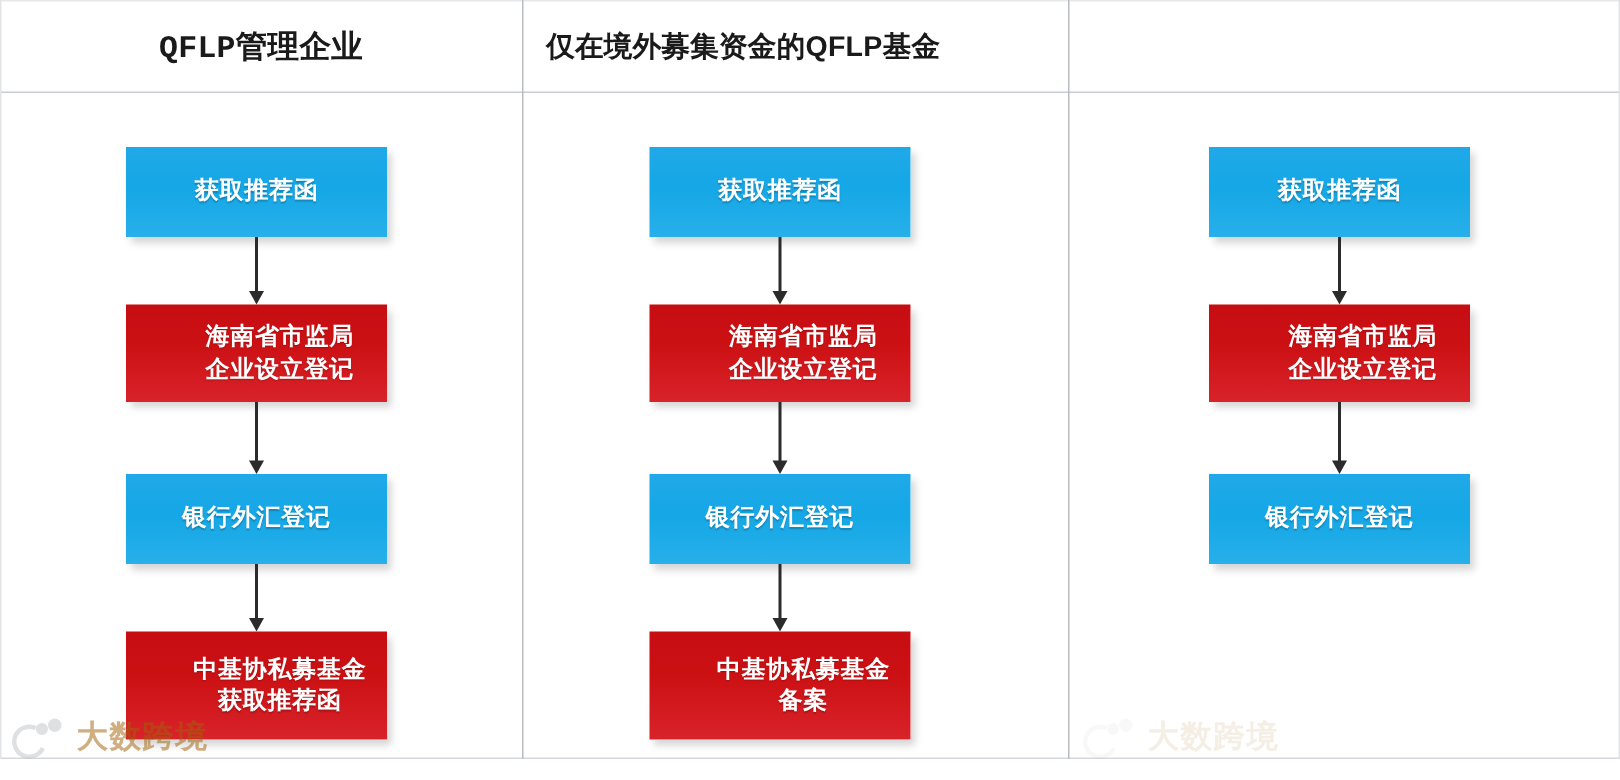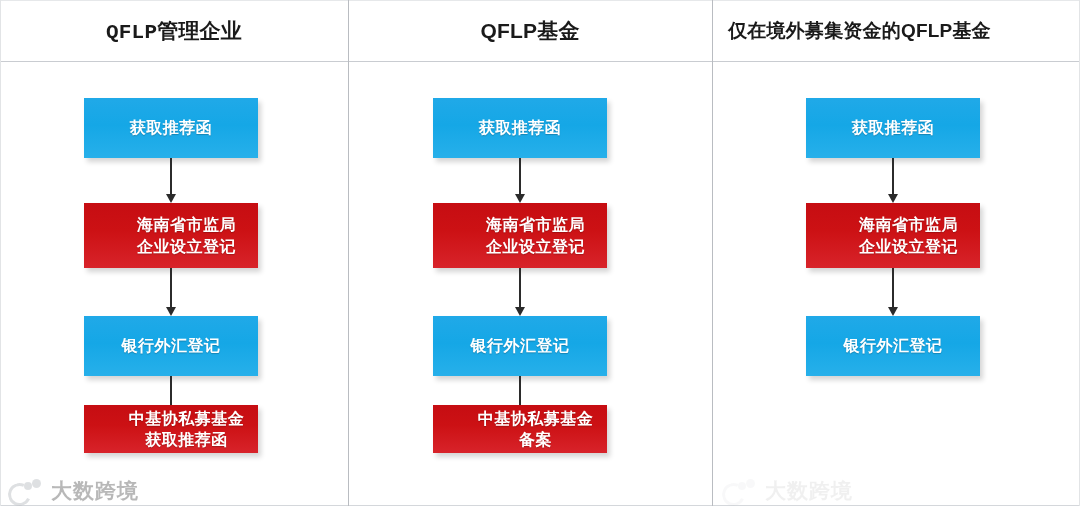--- a/index.html
+++ b/index.html
@@ -123,21 +123,21 @@
   .node.red {
     background: linear-gradient(180deg, #c60d12 0%, #cc1114 42%, #d8232a 100%);
     padding-left: 31px;
   }
   .node .line { display: block; white-space: nowrap; }
 
   
   .r1 { top: 37px;  height: 60px; }
   .r2 { top: 142px; height: 65px; }
   .r3 { top: 255px; height: 60px; }
-  .r4 { top: 344px; height: 48px; }
+  .r4 { top: 360px; height: 72px; }
 
   .node.col1, .node.col2 { left: 84px; }
   .node.col3 { left: 93px; }
 
   
   .arrow {
     position: absolute;
     width: 2px;
     background: #2b2b2b;
   }
@@ -186,36 +186,33 @@
   .wm-logo .dot-b {
     position: absolute;
     border-radius: 50%;
     background: #bfc3c7;
   }
   .wm-logo .dot-a { left: 16px; top: 3px;  width: 8px; height: 8px; }
   .wm-logo .dot-b { left: 24px; top: 0px;  width: 9px; height: 9px; }
   .wm-text {
     font-size: 21px;
     font-weight: bold;
-    color: #737373;
+    color: #a16207;
     letter-spacing: 1px;
     white-space: nowrap;
   }
 </style>
 </head>
 <body>
 
 <div id="canvas">
 
   <div class="header-row">
     <div class="header-cell c1">
       <span class="header-title">QFLP管理企业</span>
-    </div>
-    <div class="header-cell c2">
-      <span class="header-title">QFLP基金</span>
     </div>
     <div class="header-cell c3">
       <span class="header-title small">仅在境外募集资金的QFLP基金</span>
     </div>
   </div>
 
   <div class="hrule-top"></div>
   <div class="hrule"></div>
   <div class="hrule-bottom"></div>
   <div class="vedge left"></div>

